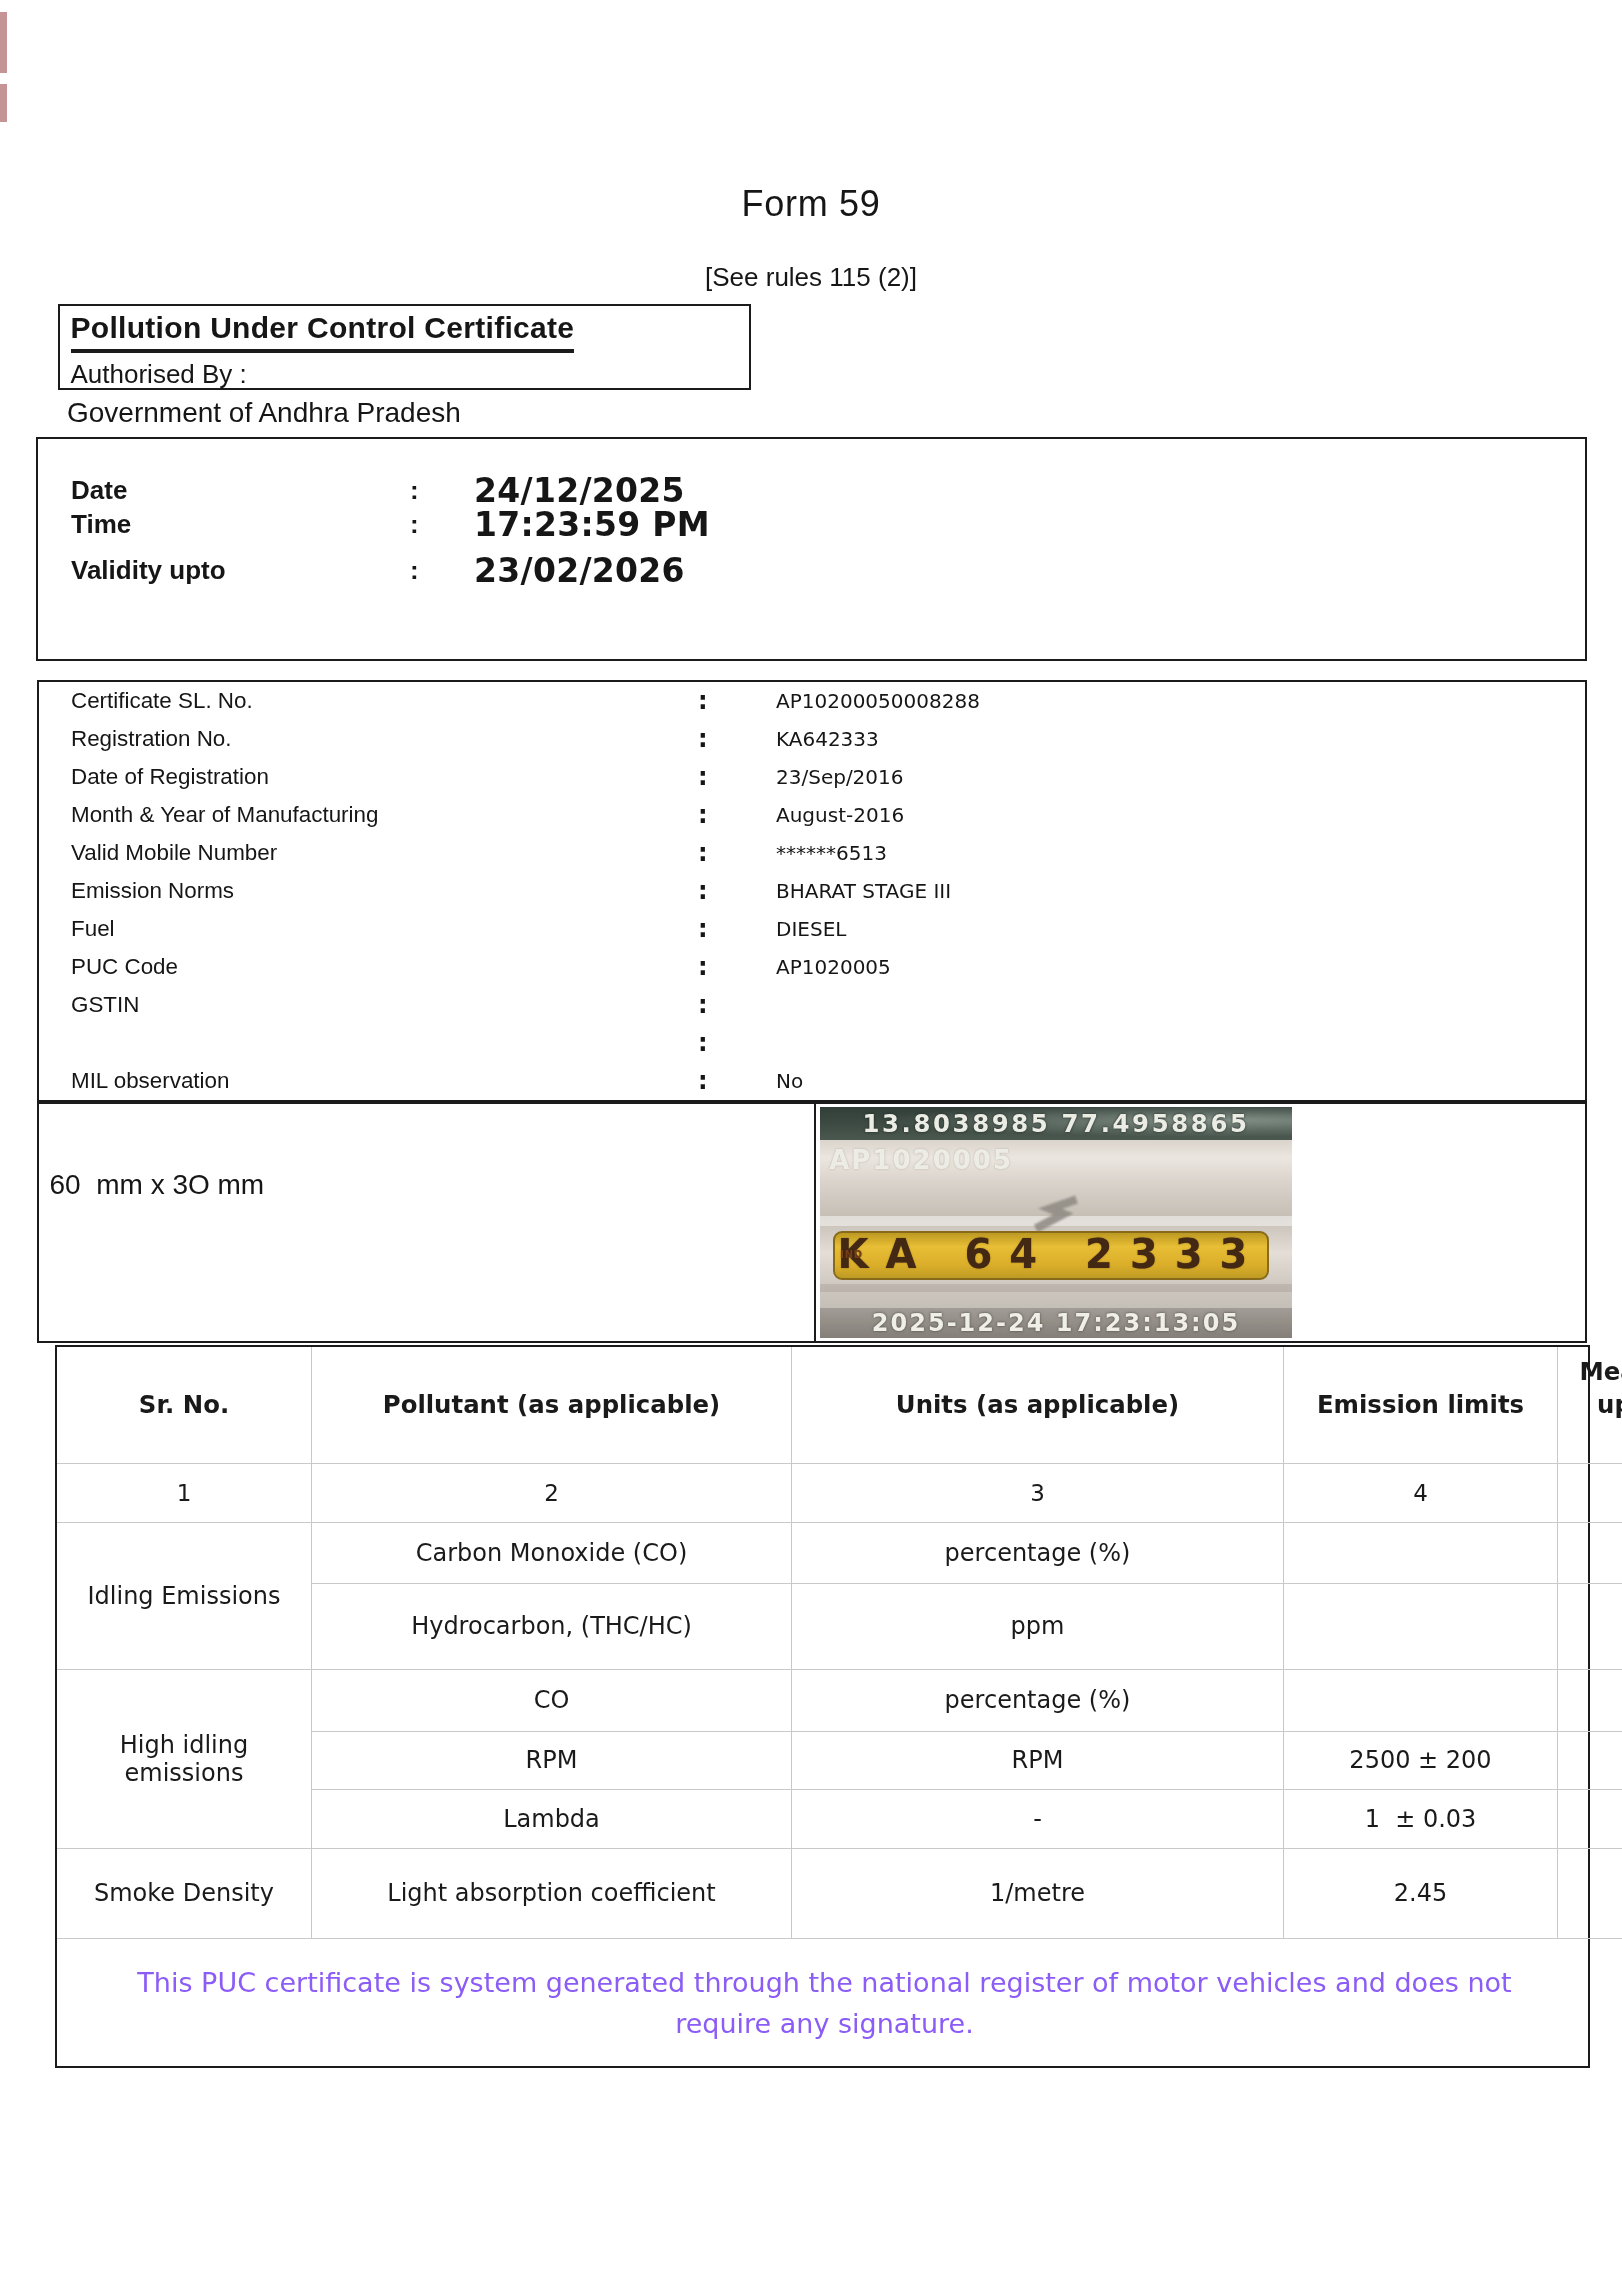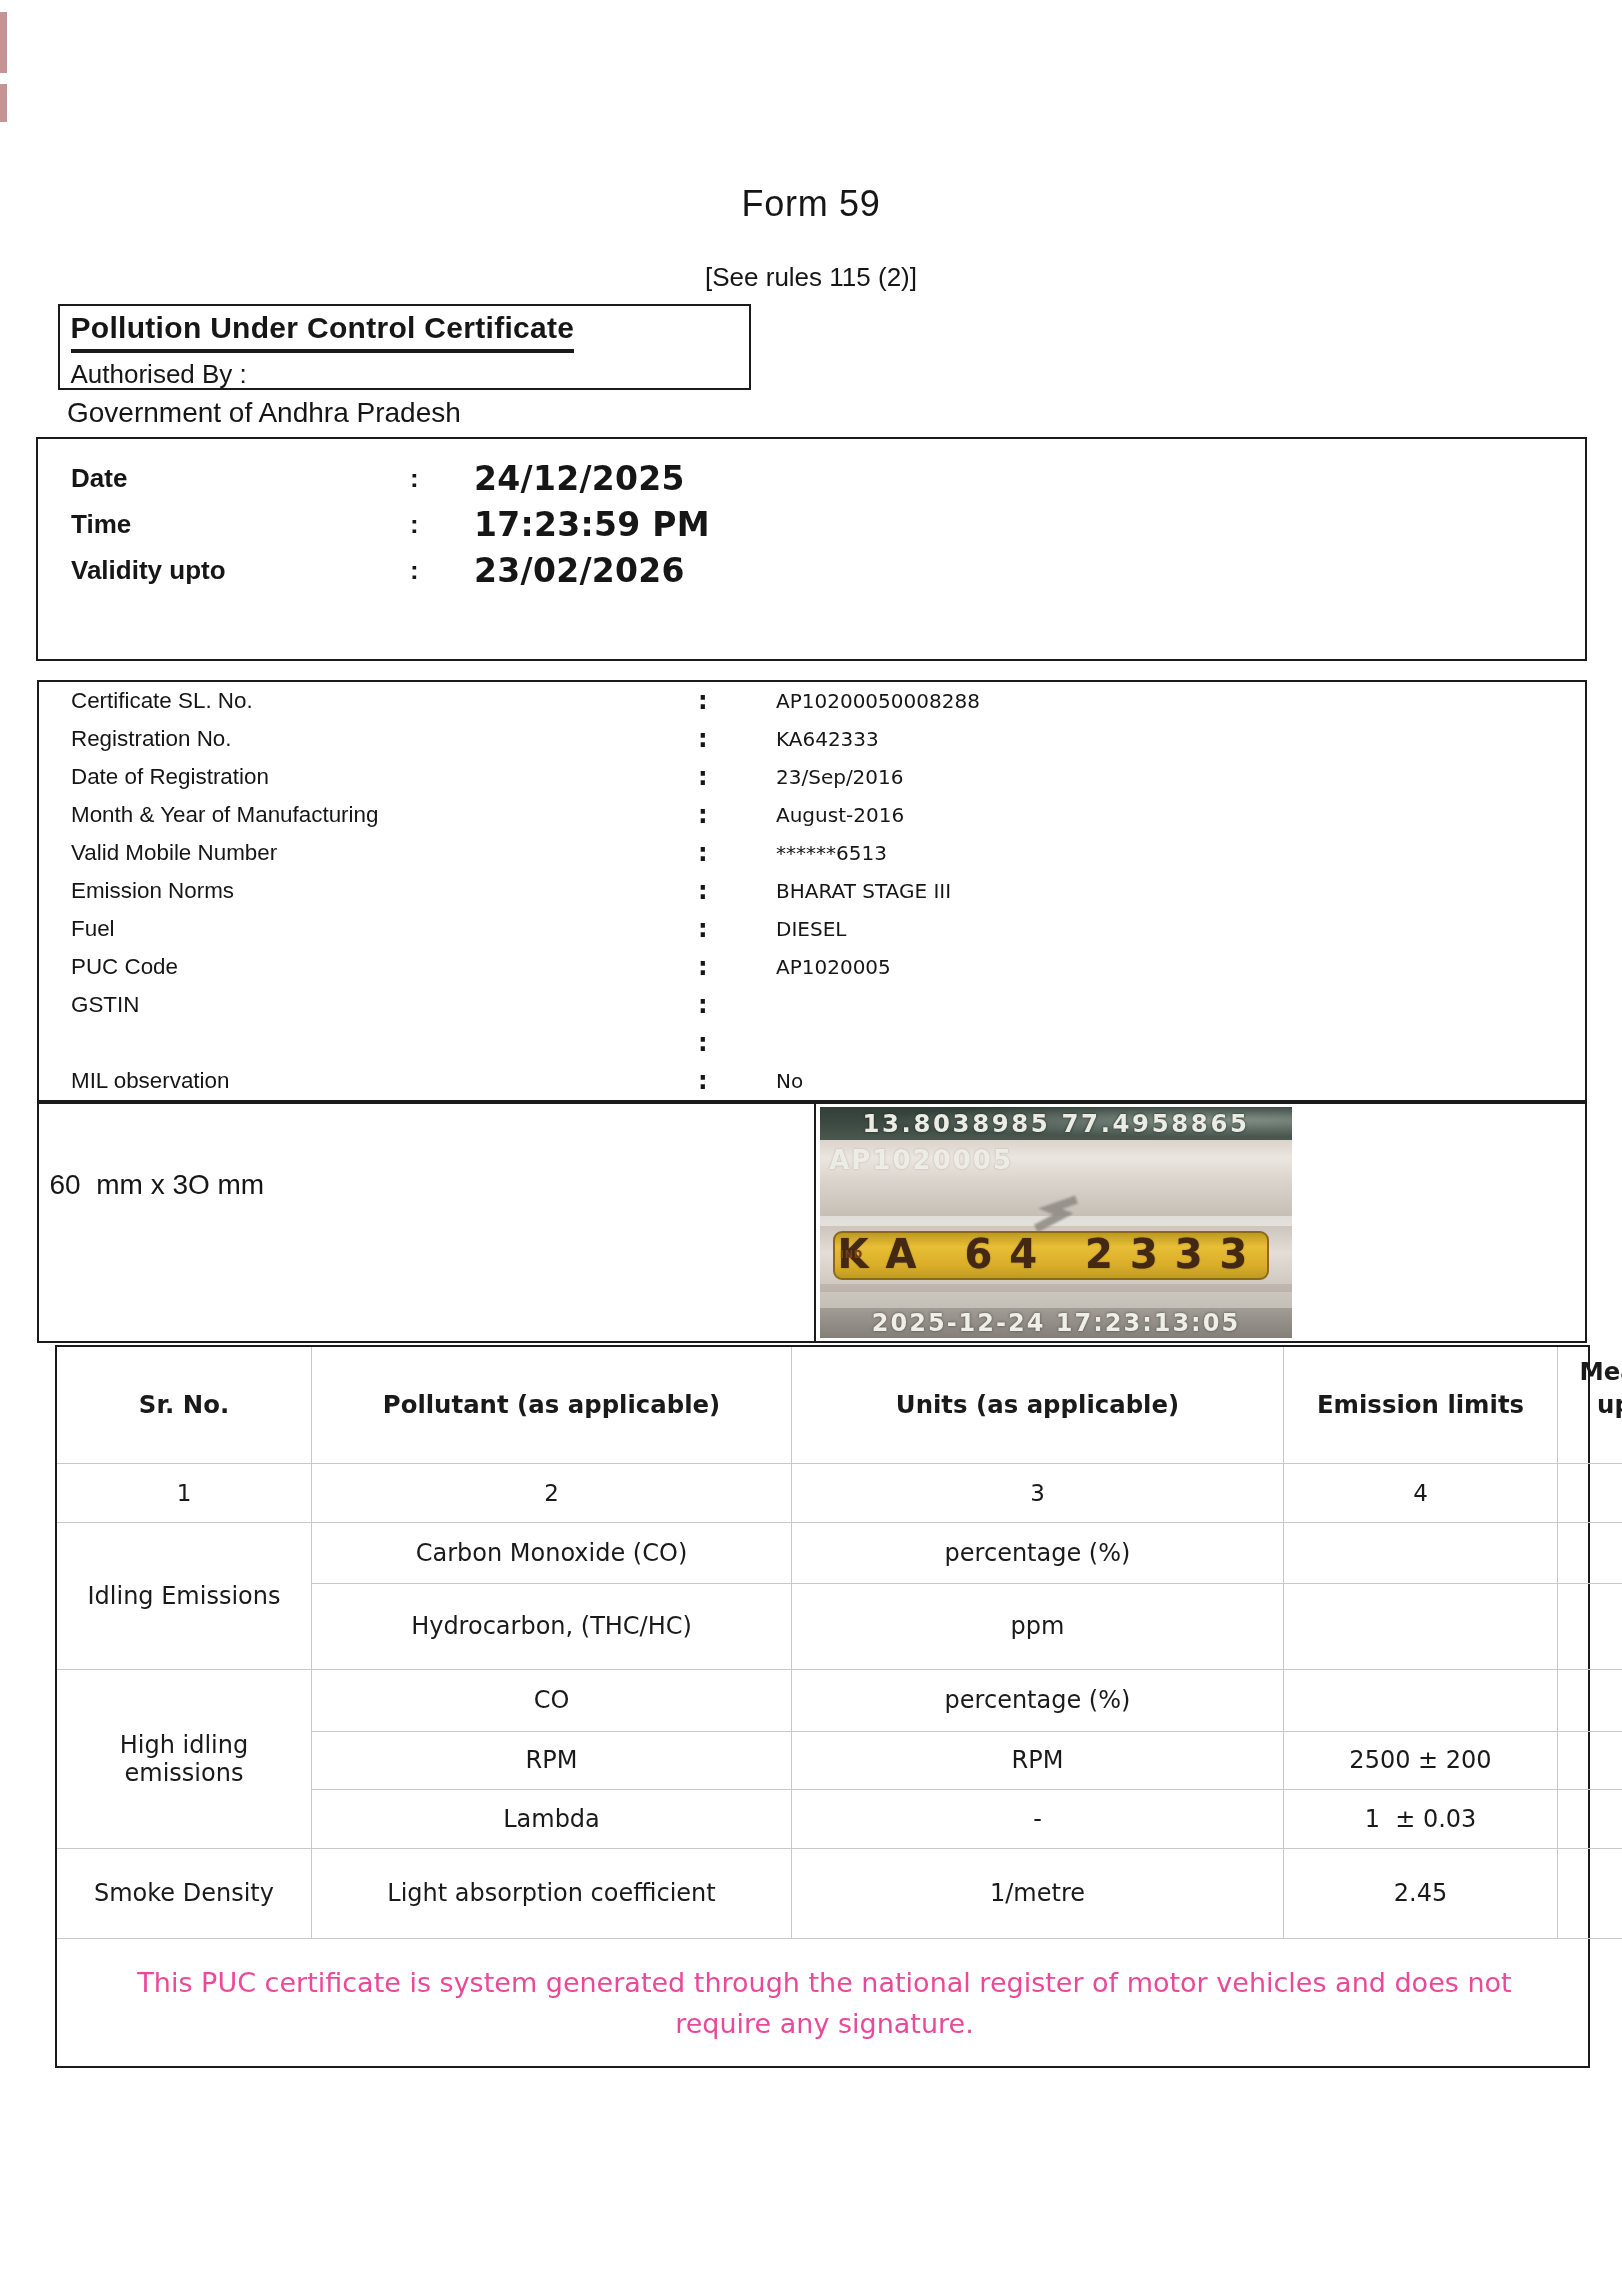--- a/index.html
+++ b/index.html
@@ -70,41 +70,41 @@
   .etable td{border:1.3px solid #c9c9c9;text-align:center;vertical-align:middle;font-size:24px;color:#1a1a1a;}
   .etable tr:first-child td{border-top:none;}
   .etable td.first{border-left:none;}
   .etable td.hdr{font-weight:bold;font-size:24.4px;line-height:33px;}
   .etable td.num{font-size:23px;}
   .c1{width:252px;}.c2{width:387px;}.c3{width:327px;}.c4{width:271px;}.c5{width:264px;}
   .hp2{padding:0 46px;}.hp3{padding:0 82px;}.hp5{padding:0 9.2px;}
   .gpad{padding:0 20px;margin-left:48px;}
   .pre{white-space:pre-wrap;}
   .footer-note{width:1535px;height:128px;display:flex;align-items:center;justify-content:center;}
-  .footer-note span{display:block;max-width:1423px;text-align:center;font-family:"DejaVu Sans",sans-serif;font-size:27px;line-height:41px;color:#ec4899;}
+  .footer-note span{display:block;max-width:1423px;text-align:center;font-family:"DejaVu Sans",sans-serif;font-size:27px;line-height:41px;color:#8b5cf6;}
 </style>
 </head>
 <body>
 
 <div class="redmark" style="top:12px;height:61px;"></div>
 <div class="redmark" style="top:84px;height:38px;"></div>
 
 <div class="form-title">Form 59</div>
 <div class="rules-line">[See rules 115 (2)]</div>
 
 <div class="box title-box">
   <div>
     <span class="cert-title">Pollution Under Control Certificate</span>
   </div>
   <div class="authorised">Authorised By :</div>
 </div>
 <div class="abs gov-line">Government of Andhra Pradesh</div>
 
 <div class="box validity-box">
-  <div class="vrow" style="top:24px;text-align:right;">
+  <div class="vrow" style="top:36px;text-align:right;">
     <span class="vlabel">Date</span>
     <span class="vcolon">:</span>
     <span class="vvalue">24/12/2025</span>
   </div>
   <div class="vrow" style="top:70px;">
     <span class="vlabel">Time</span>
     <span class="vcolon">:</span>
     <span class="vvalue">17:23:59 PM</span>
   </div>
   <div class="vrow" style="top:116px;">

